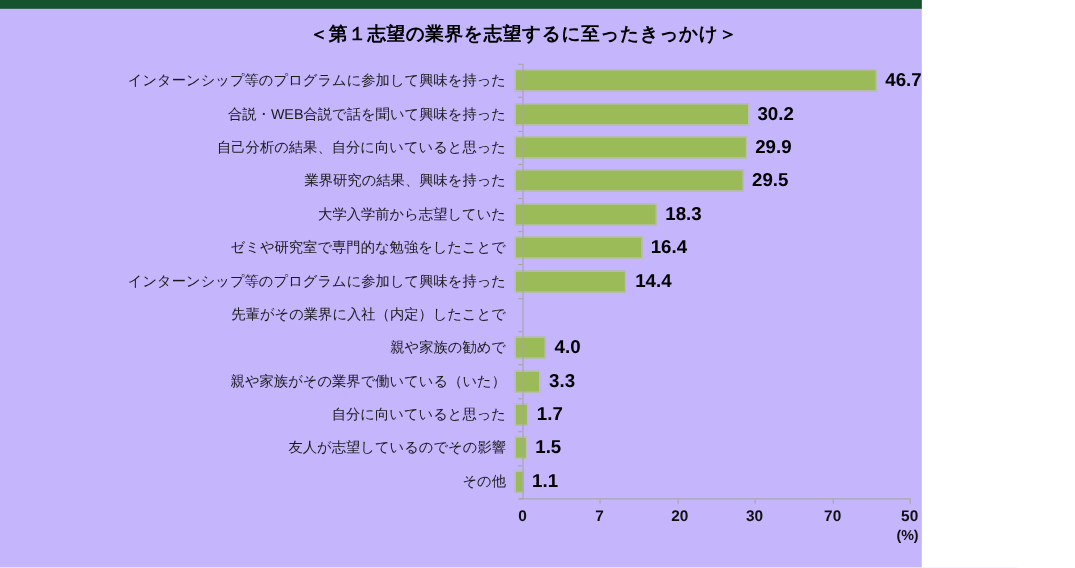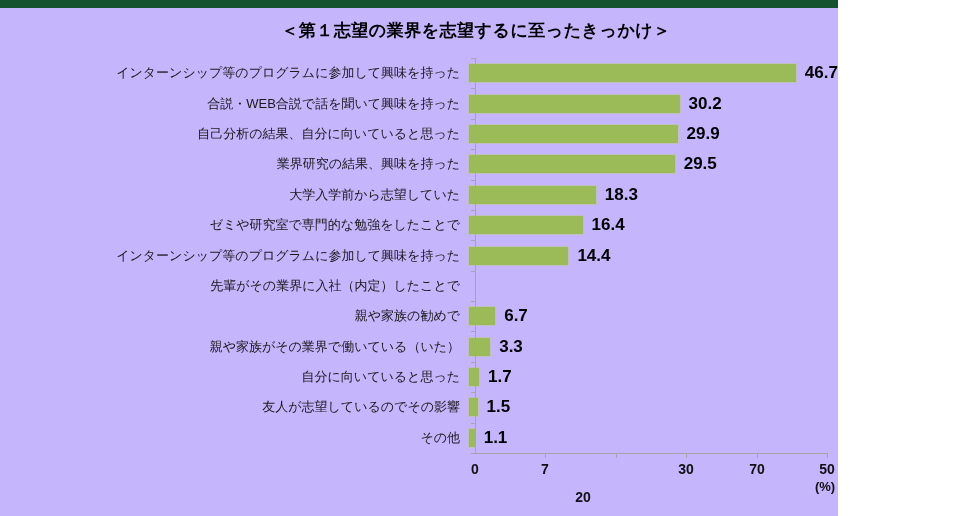--- a/index.html
+++ b/index.html
@@ -176,21 +176,21 @@
           <span class="val">14.4</span>
         </div>
       </div>
       <div class="row">
         <div class="cat-label">先輩がその業界に入社（内定）したことで</div>
       </div>
       <div class="row">
         <div class="cat-label">親や家族の勧めで</div>
         <div class="barzone">
           <div class="bar" style="width: 28.2px; background: rgb(155, 187, 89); border-color: rgb(191, 191, 191);"></div>
-          <span class="val">6.7</span>
+          <span class="val">4.0</span>
         </div>
       </div>
       <div class="row">
         <div class="cat-label">親や家族がその業界で働いている（いた）</div>
         <div class="barzone">
           <div class="bar" style="width: 23.2px; background: rgb(155, 187, 89); border-color: rgb(191, 191, 191);"></div>
           <span class="val">3.3</span>
         </div>
       </div>
       <div class="row">
@@ -238,20 +238,20 @@
   <div id="x-ticks">
       <div class="x-tick" style="left: 545px; background: rgb(166, 166, 166);"></div>
       <div class="x-tick" style="left: 616px; background: rgb(166, 166, 166);"></div>
       <div class="x-tick" style="left: 686px; background: rgb(166, 166, 166);"></div>
       <div class="x-tick" style="left: 757px; background: rgb(166, 166, 166);"></div>
       <div class="x-tick" style="left: 827px; background: rgb(166, 166, 166);"></div>
     </div>
   <div id="x-labels">
       <div class="x-tick-label" style="left: 453px;">0</div>
       <div class="x-tick-label" style="left: 523px;">7</div>
-      <div class="x-tick-label" style="left: 561px; margin-top: 28px;">20</div>
+      <div class="x-tick-label" style="left: 596px;">20</div>
       <div class="x-tick-label" style="left: 664px;">30</div>
       <div class="x-tick-label" style="left: 735px;">70</div>
       <div class="x-tick-label" style="left: 805px;">50</div>
     </div>
 
   <div class="pct-label">(%)</div>
 </div>
 
 </body></html>

